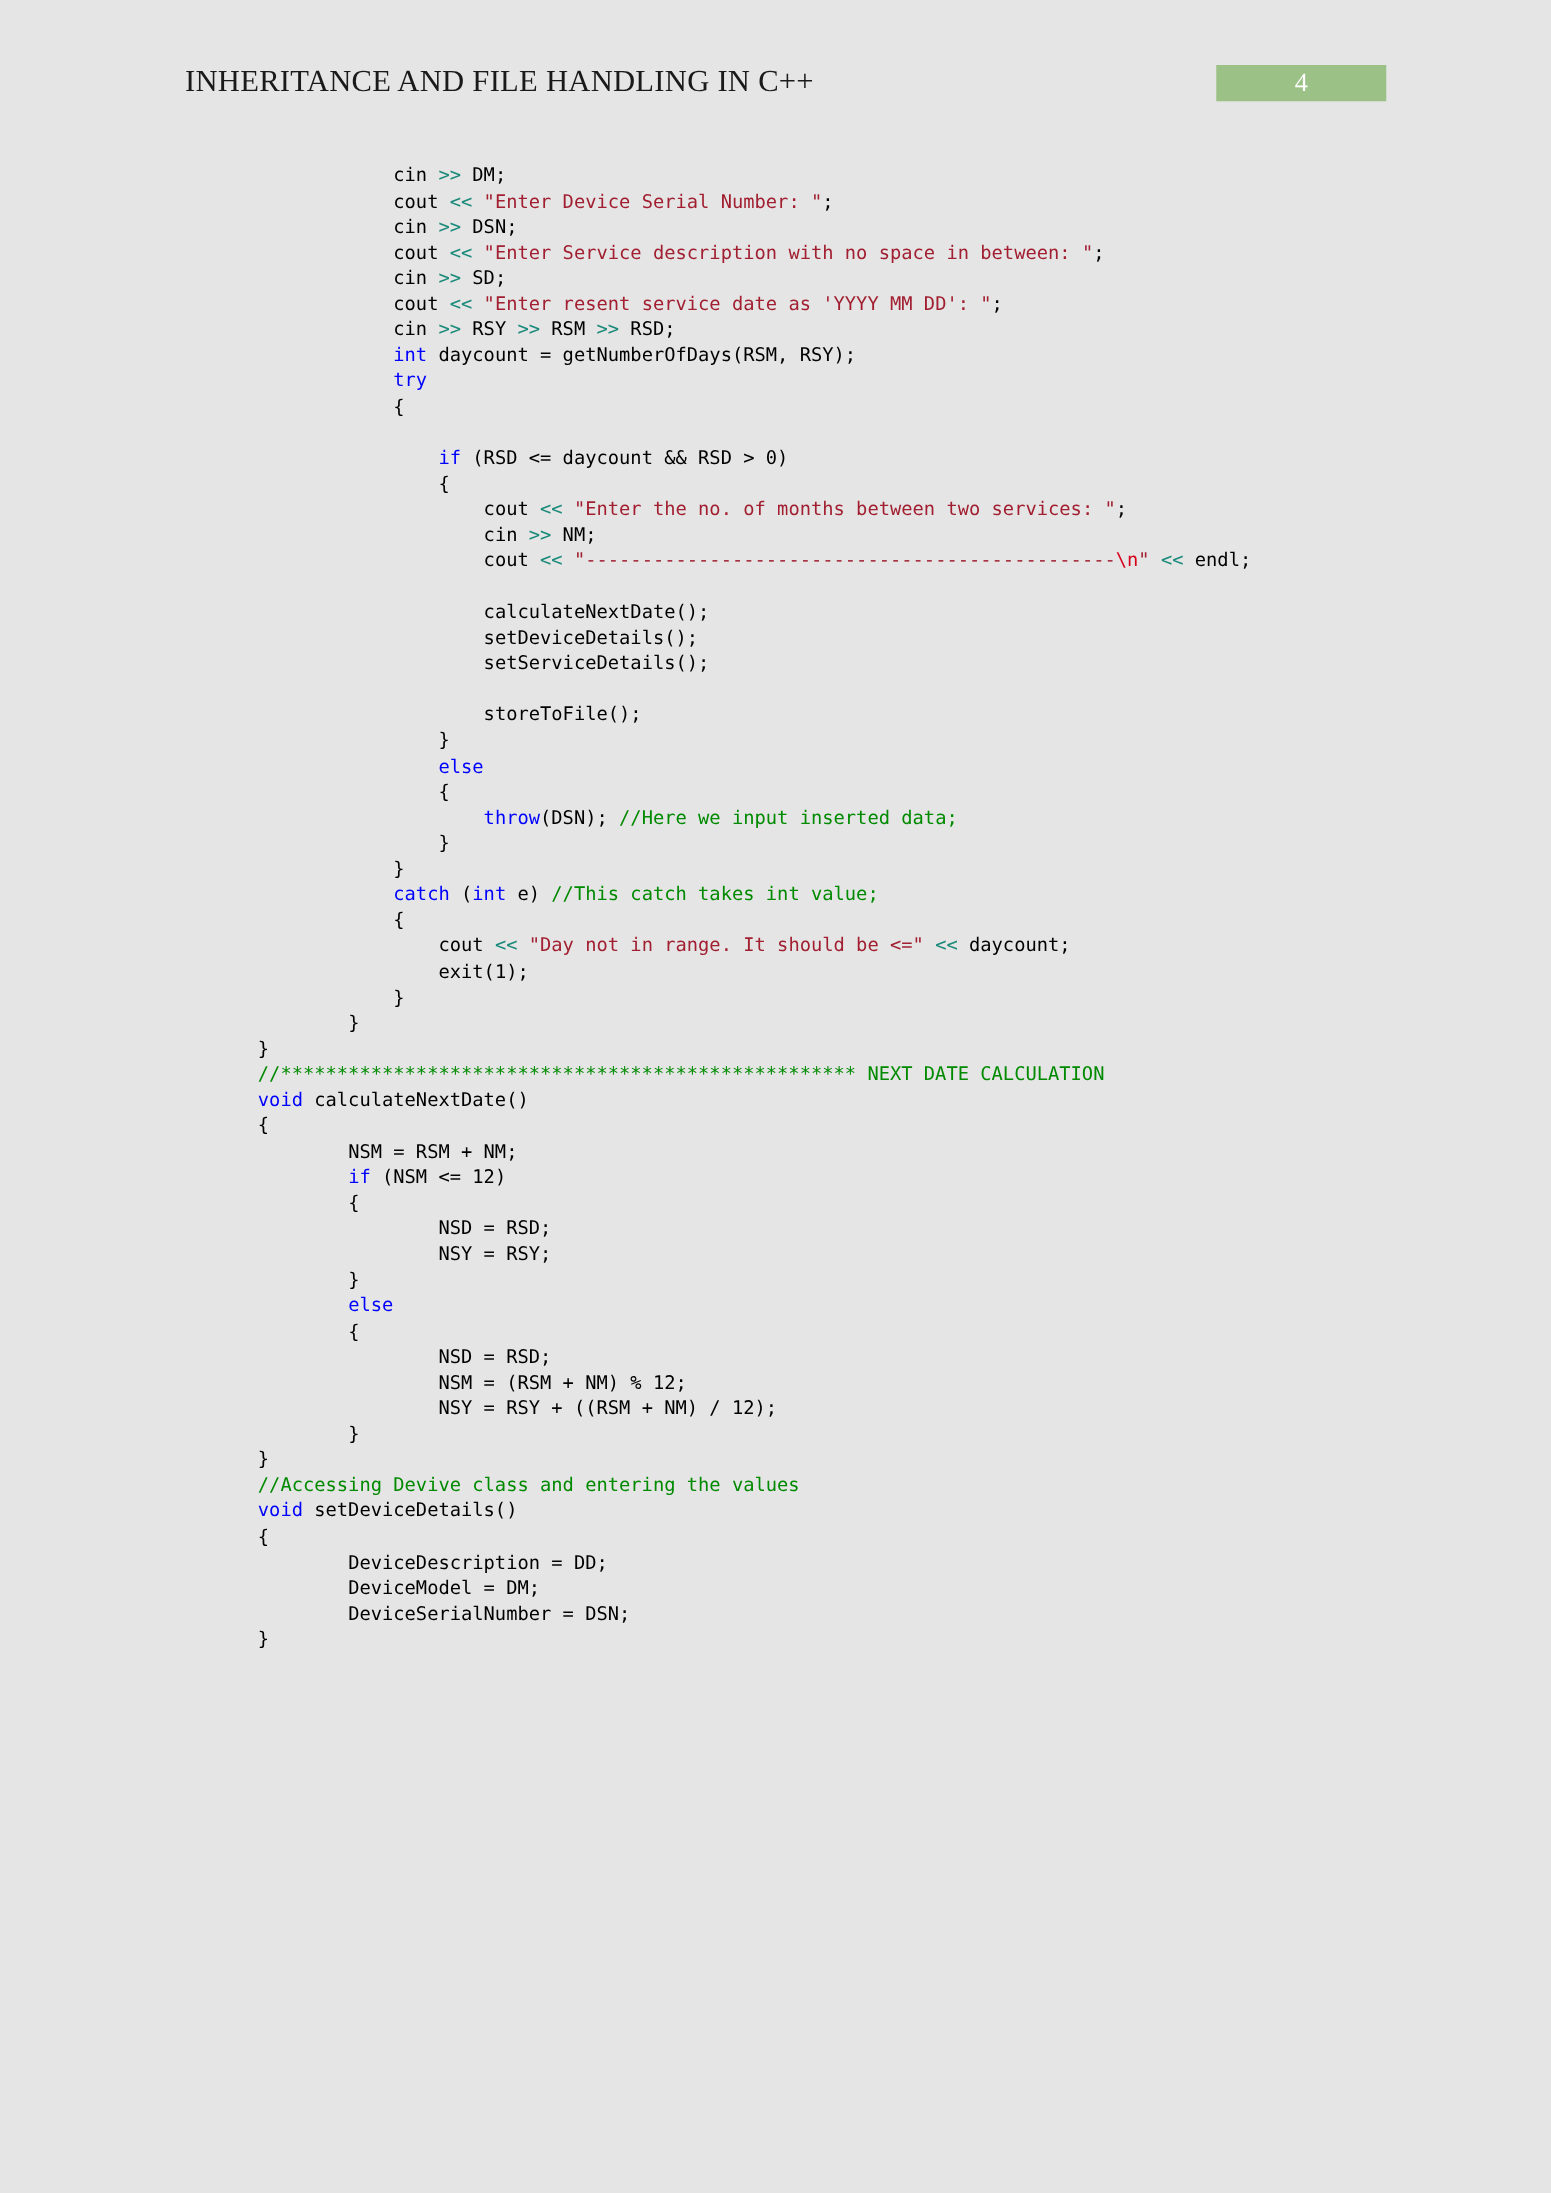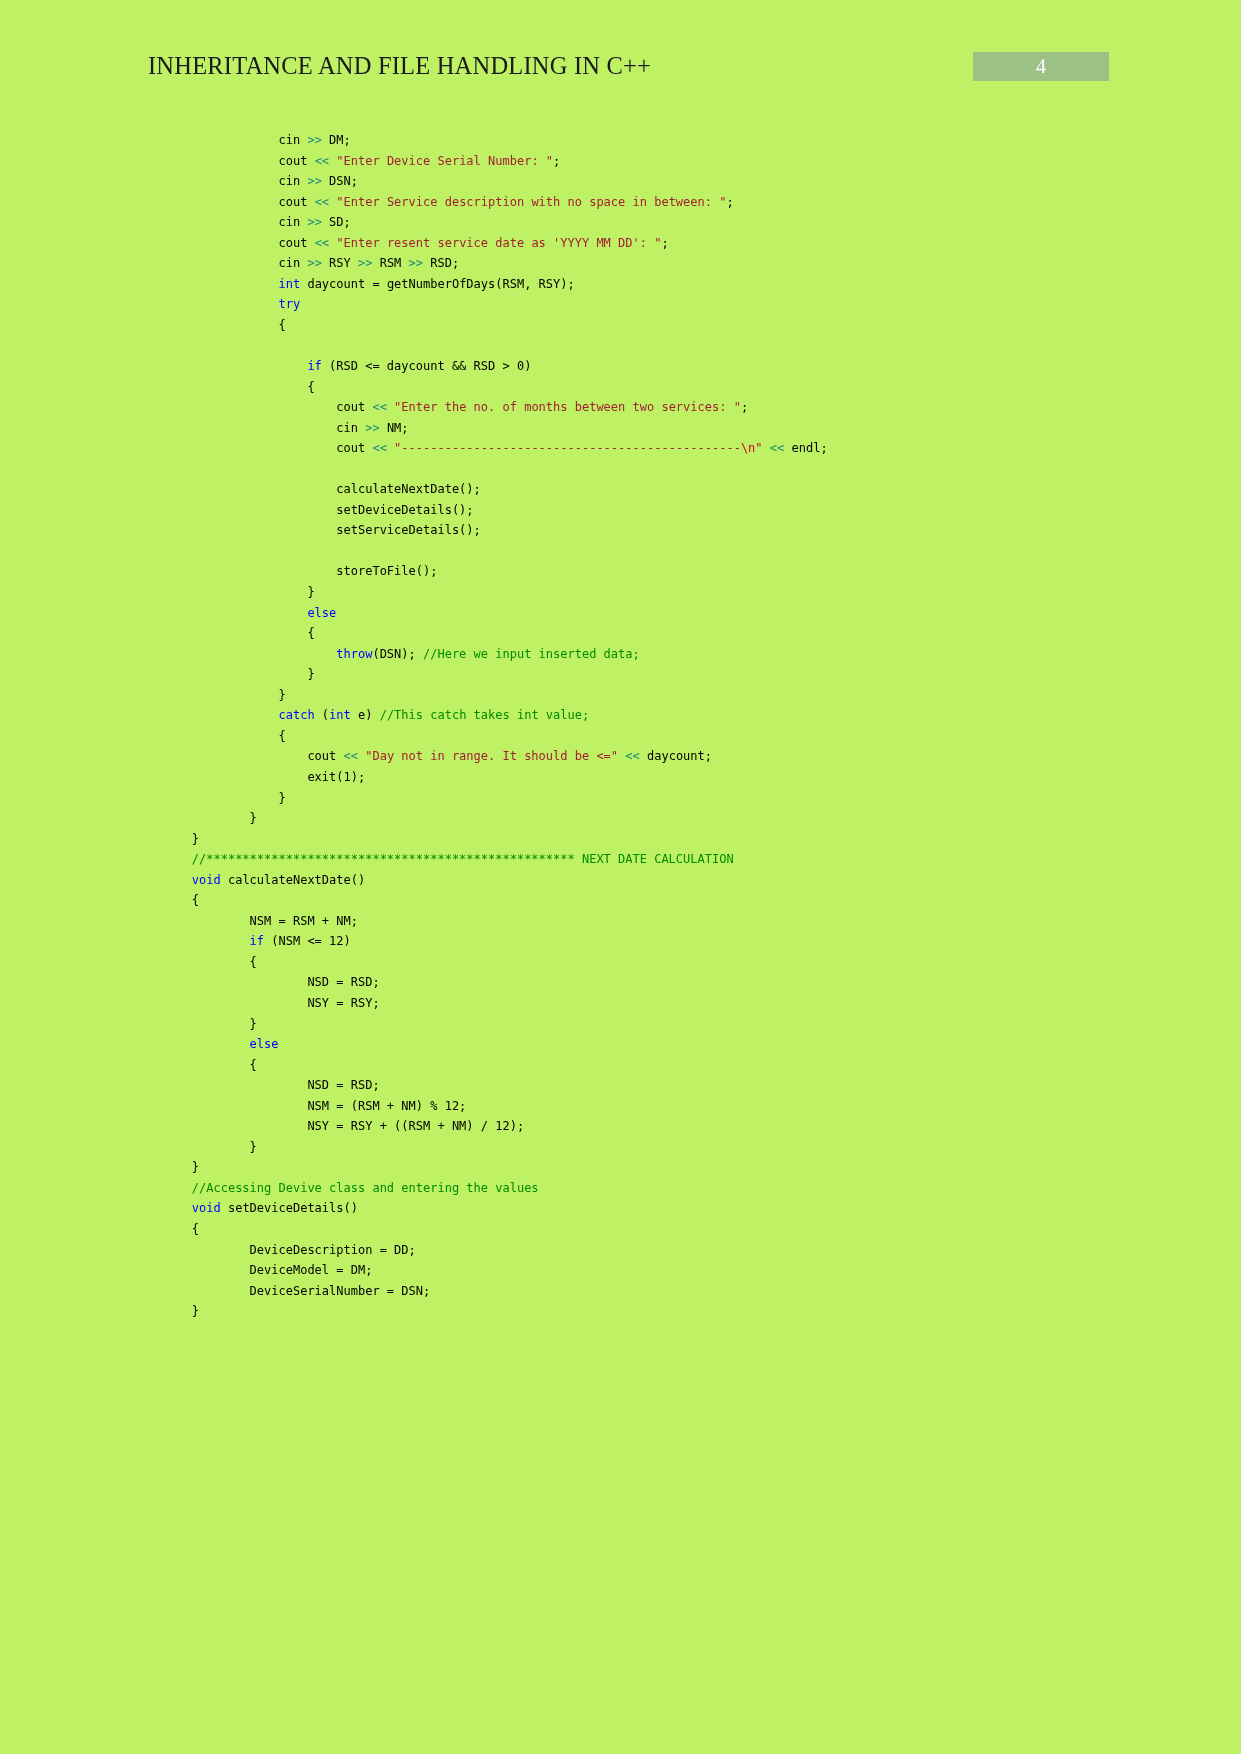--- a/index.html
+++ b/index.html
@@ -10,21 +10,21 @@
   body {
     width: 1241px;
     height: 1754px;
     position: relative;
     font-family: "Liberation Serif", serif;
     overflow: hidden;
   }
   .page {
     position: absolute;
     inset: 0;
-    background: #bef264;
+    background: #e5e5e5;
   }
   
   .header {
     position: absolute;
     left: 0;
     top: 0;
     width: 1241px;
     height: 110px;
   }
   .doc-title {
@@ -55,21 +55,21 @@
   .code-area {
     position: absolute;
     left: 134px;
     top: 130px;
     width: 975px;
   }
   pre.code {
     margin: 0;
     padding: 0;
     font-family: "DejaVu Sans Mono", "Liberation Mono", monospace;
-    font-size: 12px;
+    font-size: 15px;
     line-height: 20.55px;
     color: #000000;
     white-space: pre-wrap;
     word-break: break-word;
     letter-spacing: 0px;
     -webkit-font-smoothing: none;
   }
   .kw  { color: #0000ff; }          
   .str { color: #a11f30; }          
   .esc { color: #d6001c; }          

